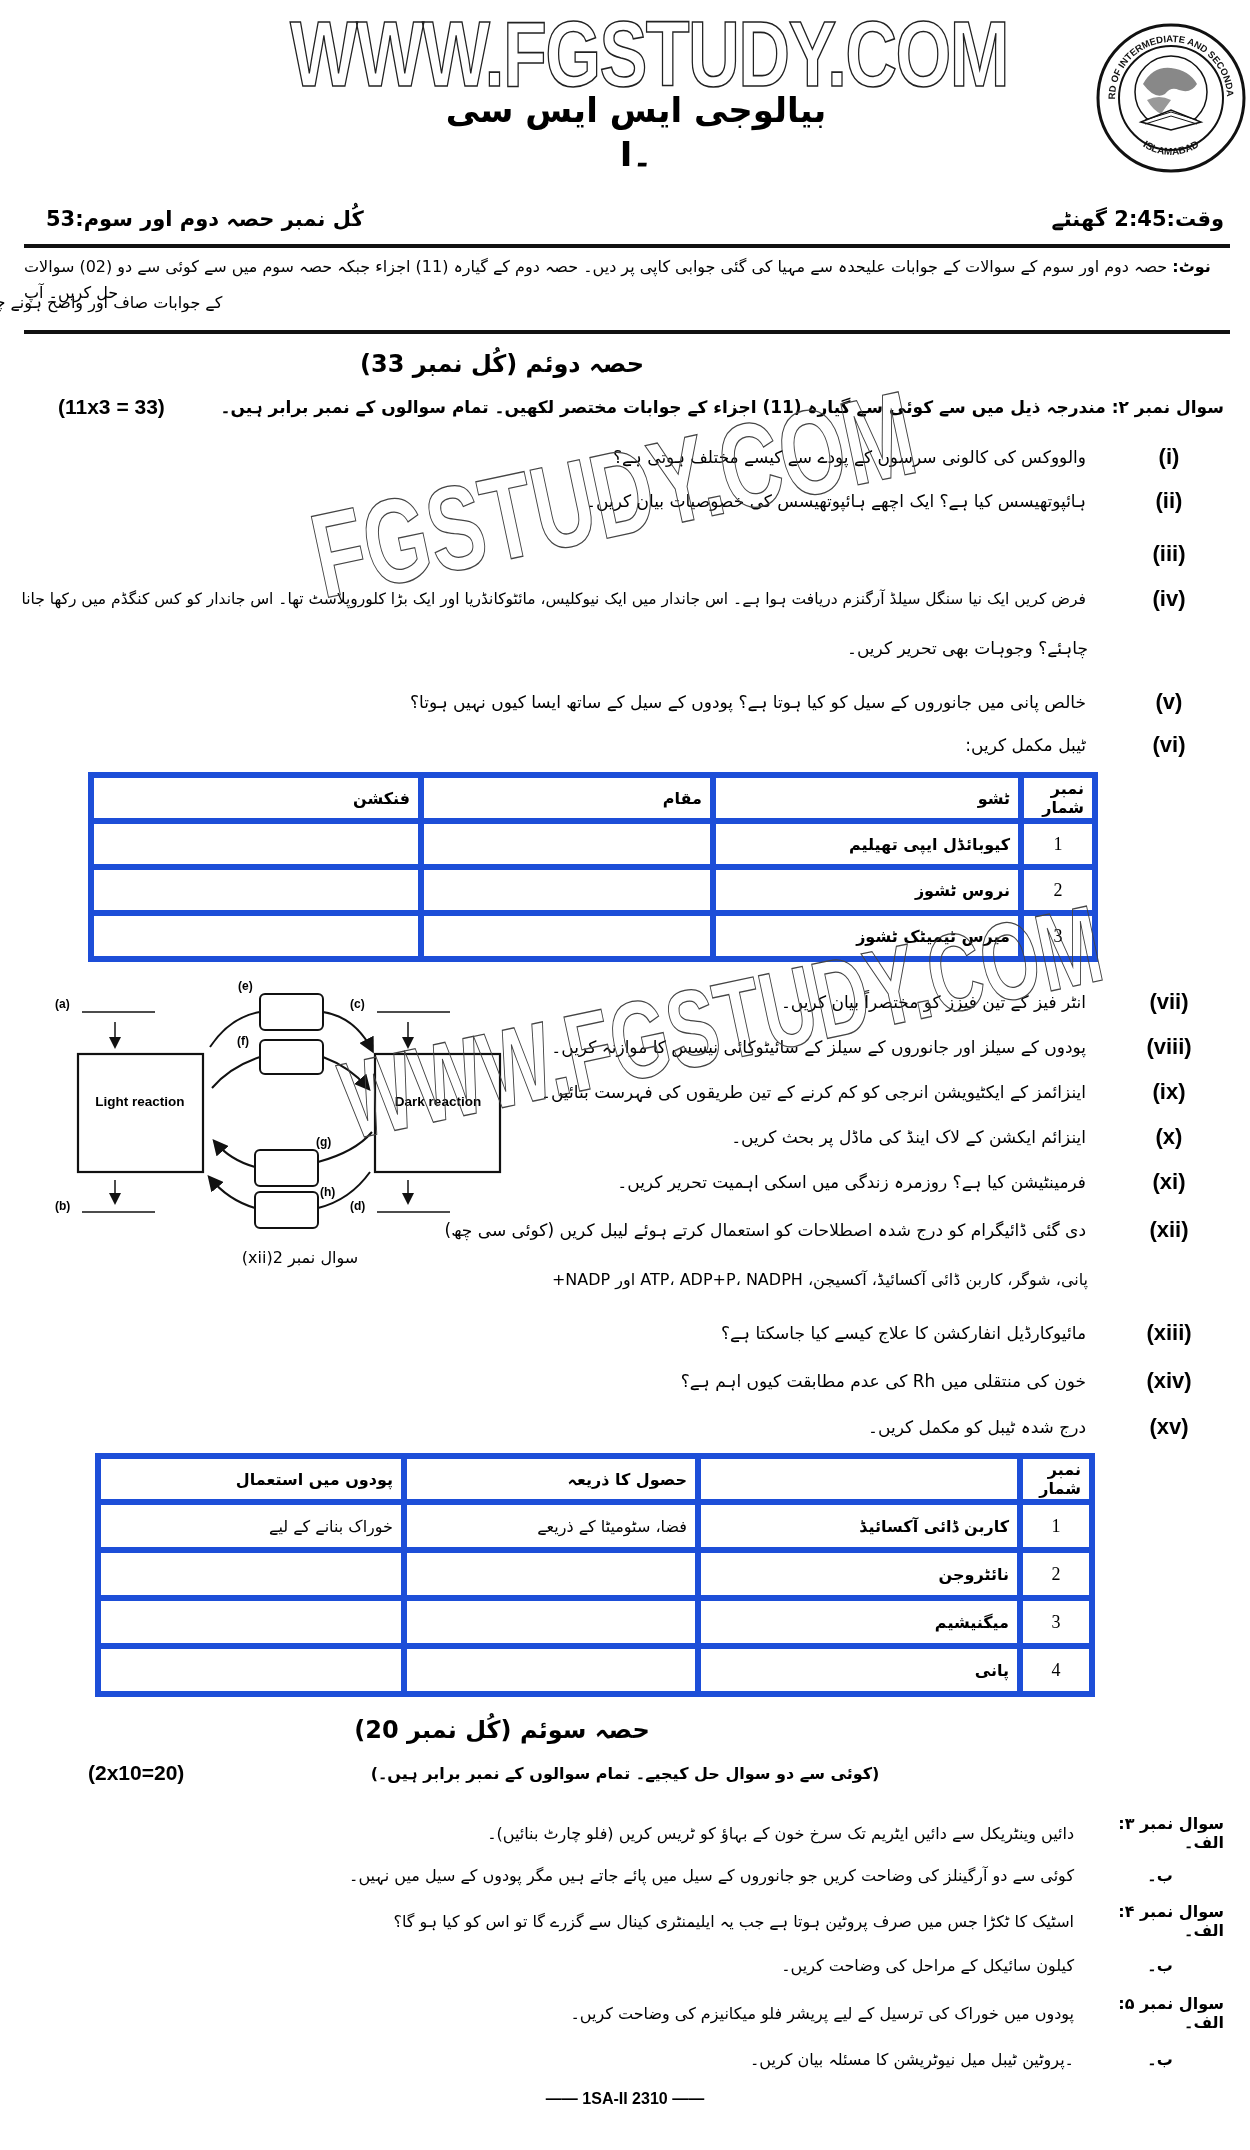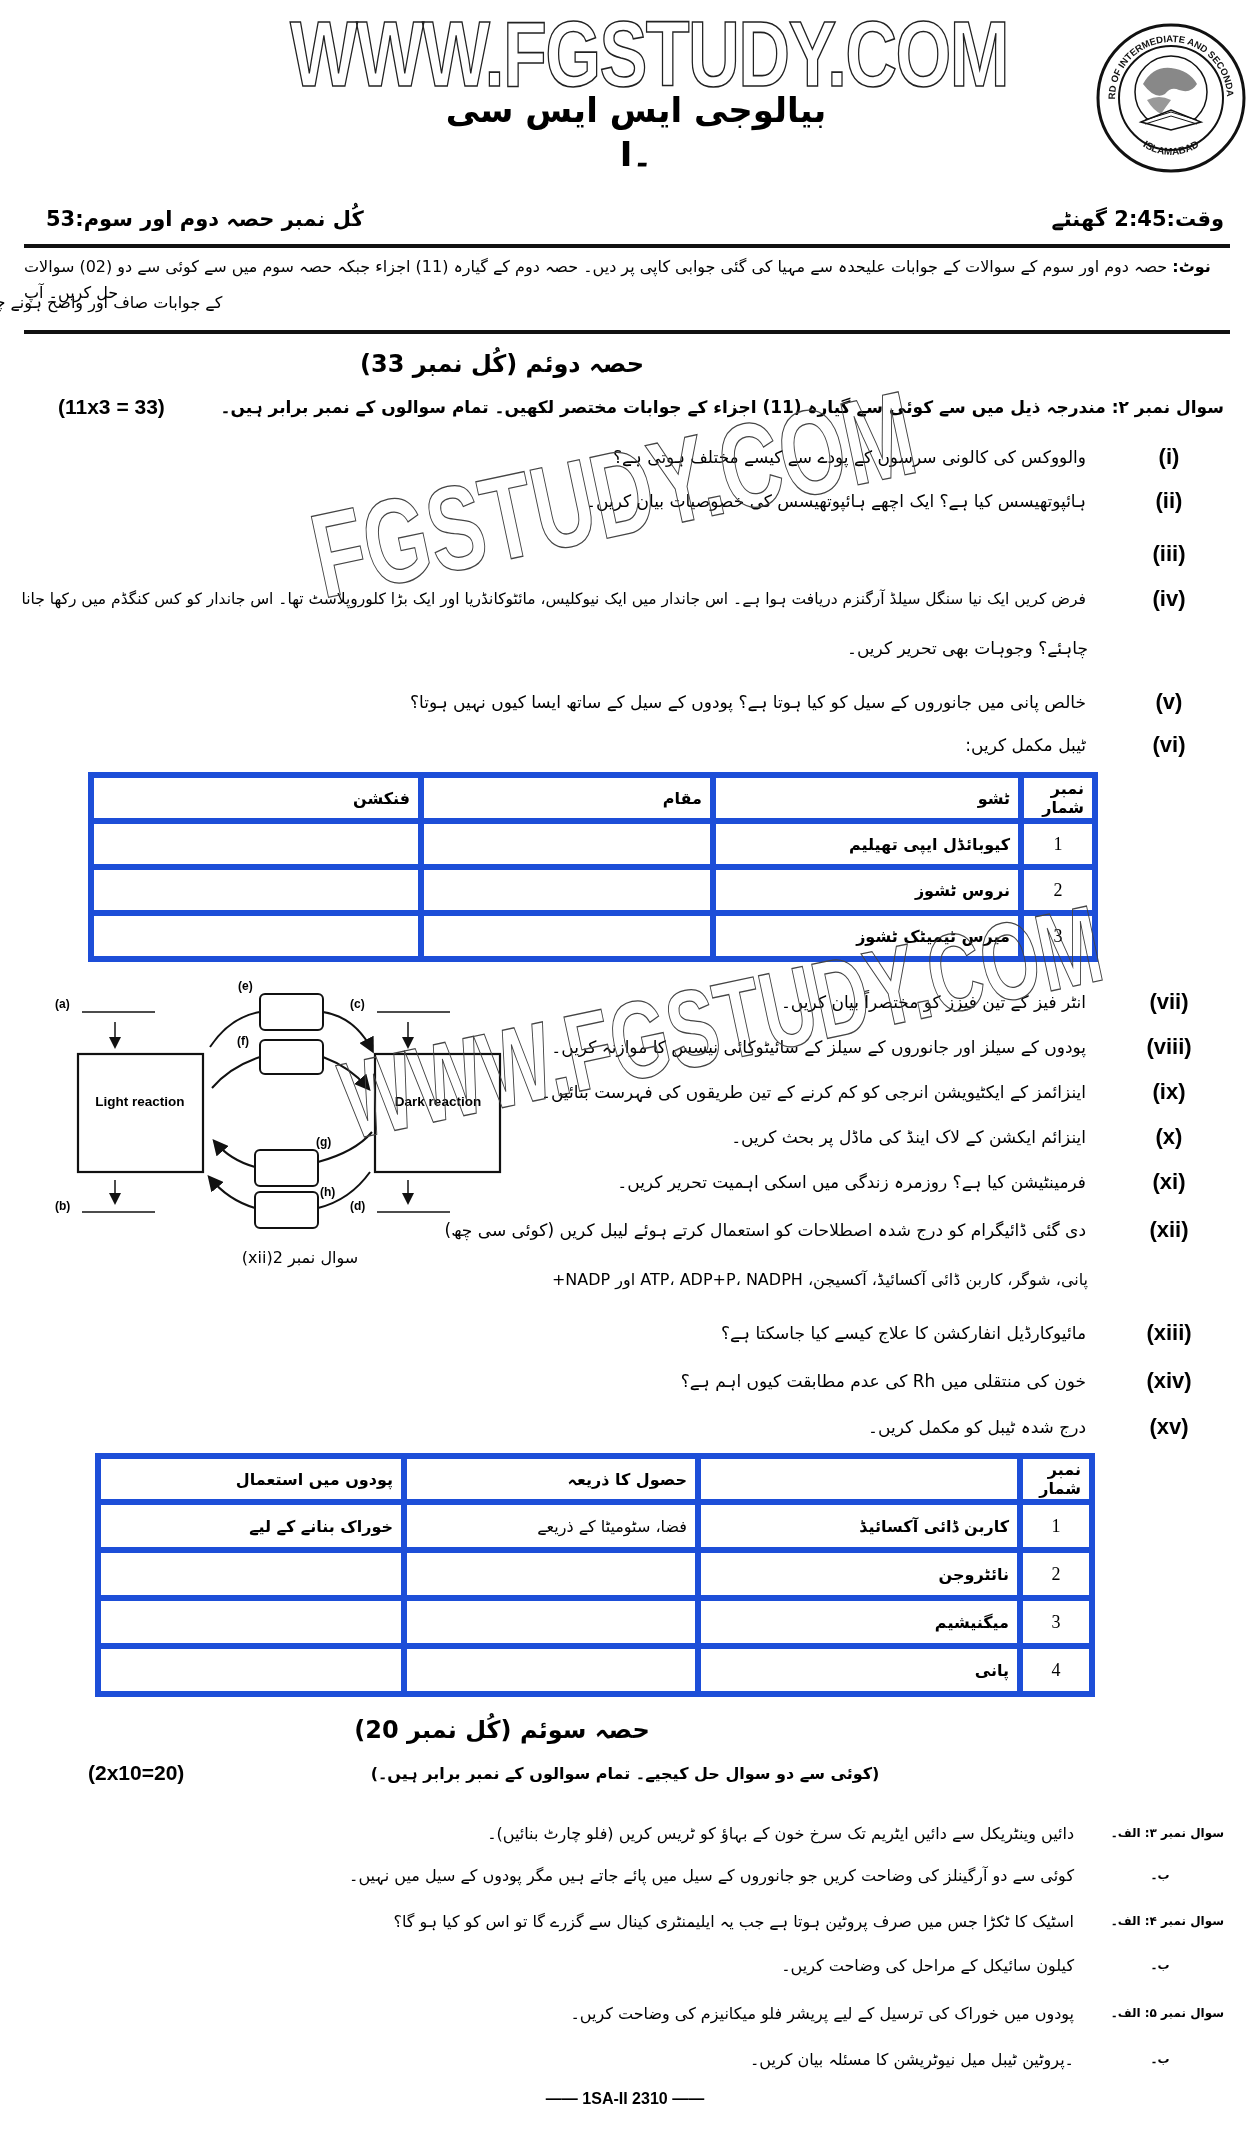--- a/index.html
+++ b/index.html
@@ -17,21 +17,21 @@
   .marks{font-family:"Liberation Sans",sans-serif;font-weight:bold;font-size:21px;line-height:30px;}
   .qline{right:26px;height:34px;display:flex;flex-direction:row-reverse;align-items:center;}
   .qnum{width:110px;text-align:center;font-family:"Liberation Sans",sans-serif;font-weight:bold;font-size:22px;flex:none;}
   .qtext{font-size:17px;text-align:right;direction:rtl;padding-right:28px;white-space:nowrap;}
   .qcont{font-size:17px;text-align:right;direction:rtl;right:162px;}
   table.t{position:absolute;border-collapse:collapse;direction:rtl;}
   table.t td,table.t th{border:6px solid #1d4ed8;font-size:16px;text-align:right;padding:0 8px;font-weight:bold;}
   table.t td.num{text-align:center;font-family:"Liberation Serif",serif;font-weight:normal;font-size:18px;}
   .diag{left:50px;top:972px;width:520px;height:320px;}
   .s3q{right:26px;height:34px;display:flex;flex-direction:row-reverse;align-items:center;}
-  .s3lbl{width:128px;text-align:right;font-size:12px;font-weight:bold;direction:rtl;flex:none;}
+  .s3lbl{width:128px;text-align:right;font-size:16px;font-weight:bold;direction:rtl;flex:none;}
   .s3txt{font-size:16px;direction:rtl;padding-right:22px;white-space:nowrap;}
   .footer{left:0;width:1250px;top:2090px;text-align:center;font-family:"Liberation Sans",sans-serif;font-size:16px;font-weight:bold;}
   .wm-mid{font-family:"Liberation Sans",sans-serif;font-weight:bold;color:transparent;-webkit-text-stroke:1.3px #444;white-space:nowrap;pointer-events:none;}
 </style>
 </head>
 <body>
 
 <div class="abs wm-top">WWW.FGSTUDY.COM</div>
 
 <div class="abs title rtl">بیالوجی ایس ایس سی ۔I</div>
@@ -219,21 +219,21 @@
       <tr style="height:46px;">
     <td style="width:50px;">نمبر شمار</td>
     <td style="width:300px;"></td>
     <td style="width:272px;">حصول کا ذریعہ</td>
     <td>پودوں میں استعمال</td>
   </tr>
   <tr style="height:48px;">
     <td class="num">1</td>
     <td>کاربن ڈائی آکسائیڈ</td>
     <td style="font-weight:normal;">فضا، سٹومیٹا کے ذریعے</td>
-    <td style="font-weight:bold;">خوراک بنانے کے لیے</td>
+    <td style="font-weight:normal;">خوراک بنانے کے لیے</td>
   </tr>
   <tr style="height:48px;">
     <td class="num">2</td>
     <td>نائٹروجن</td>
     <td></td>
     <td></td>
   </tr>
   <tr style="height:48px;">
     <td class="num">3</td>
     <td>میگنیشیم</td>

